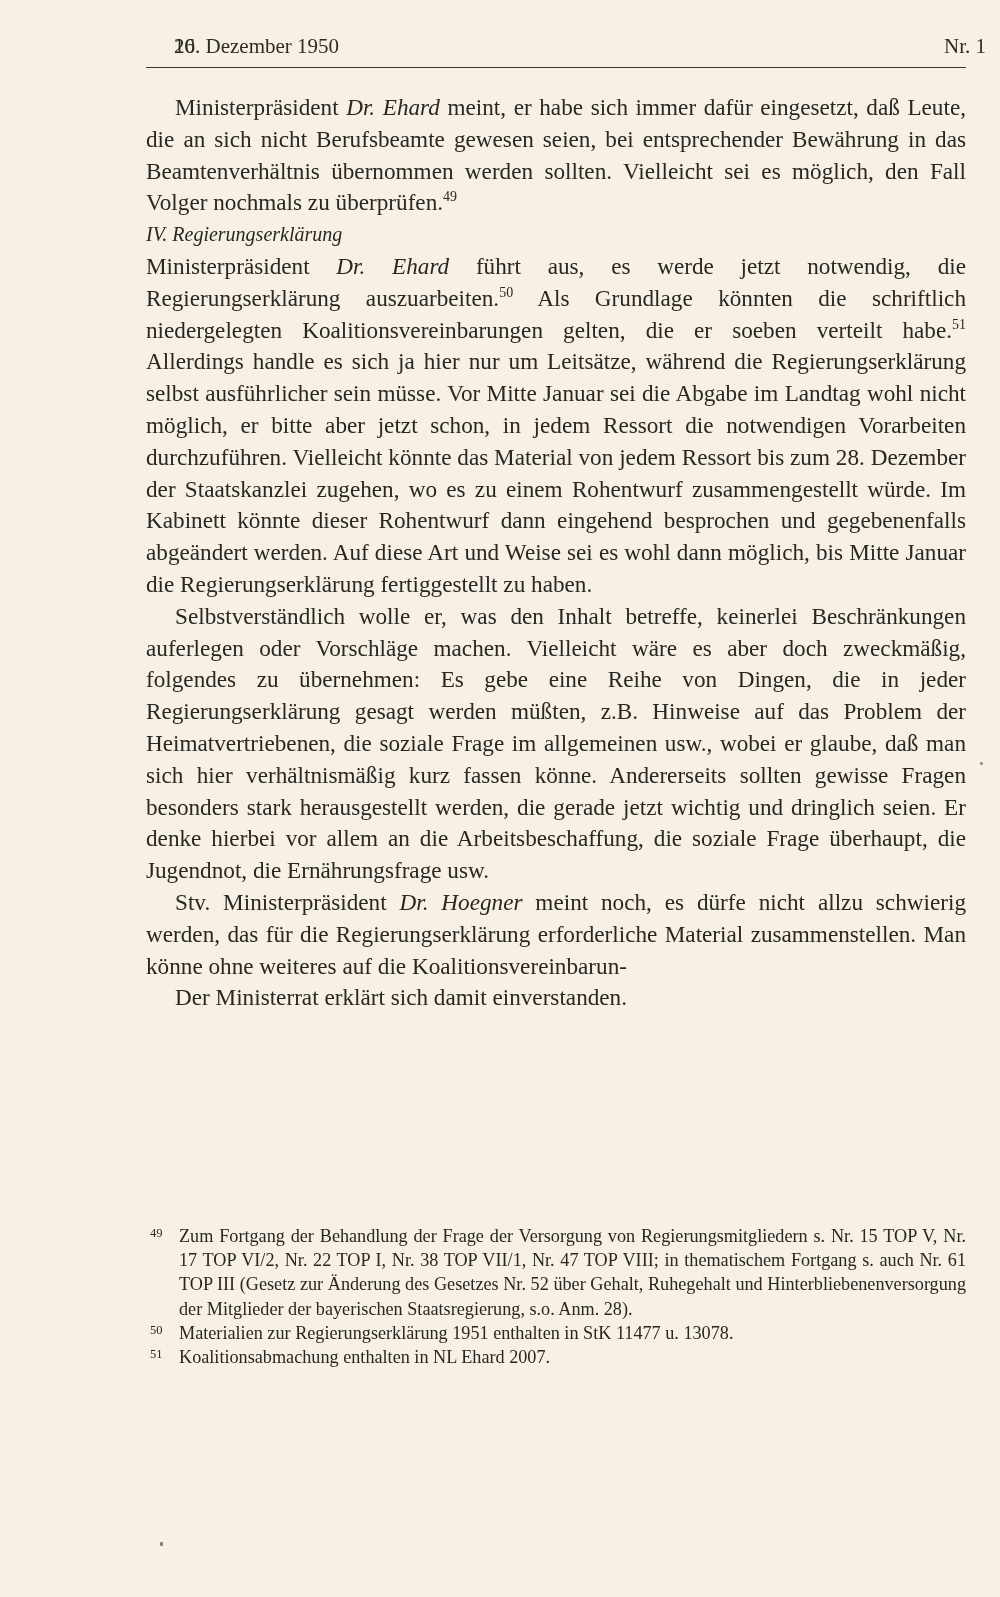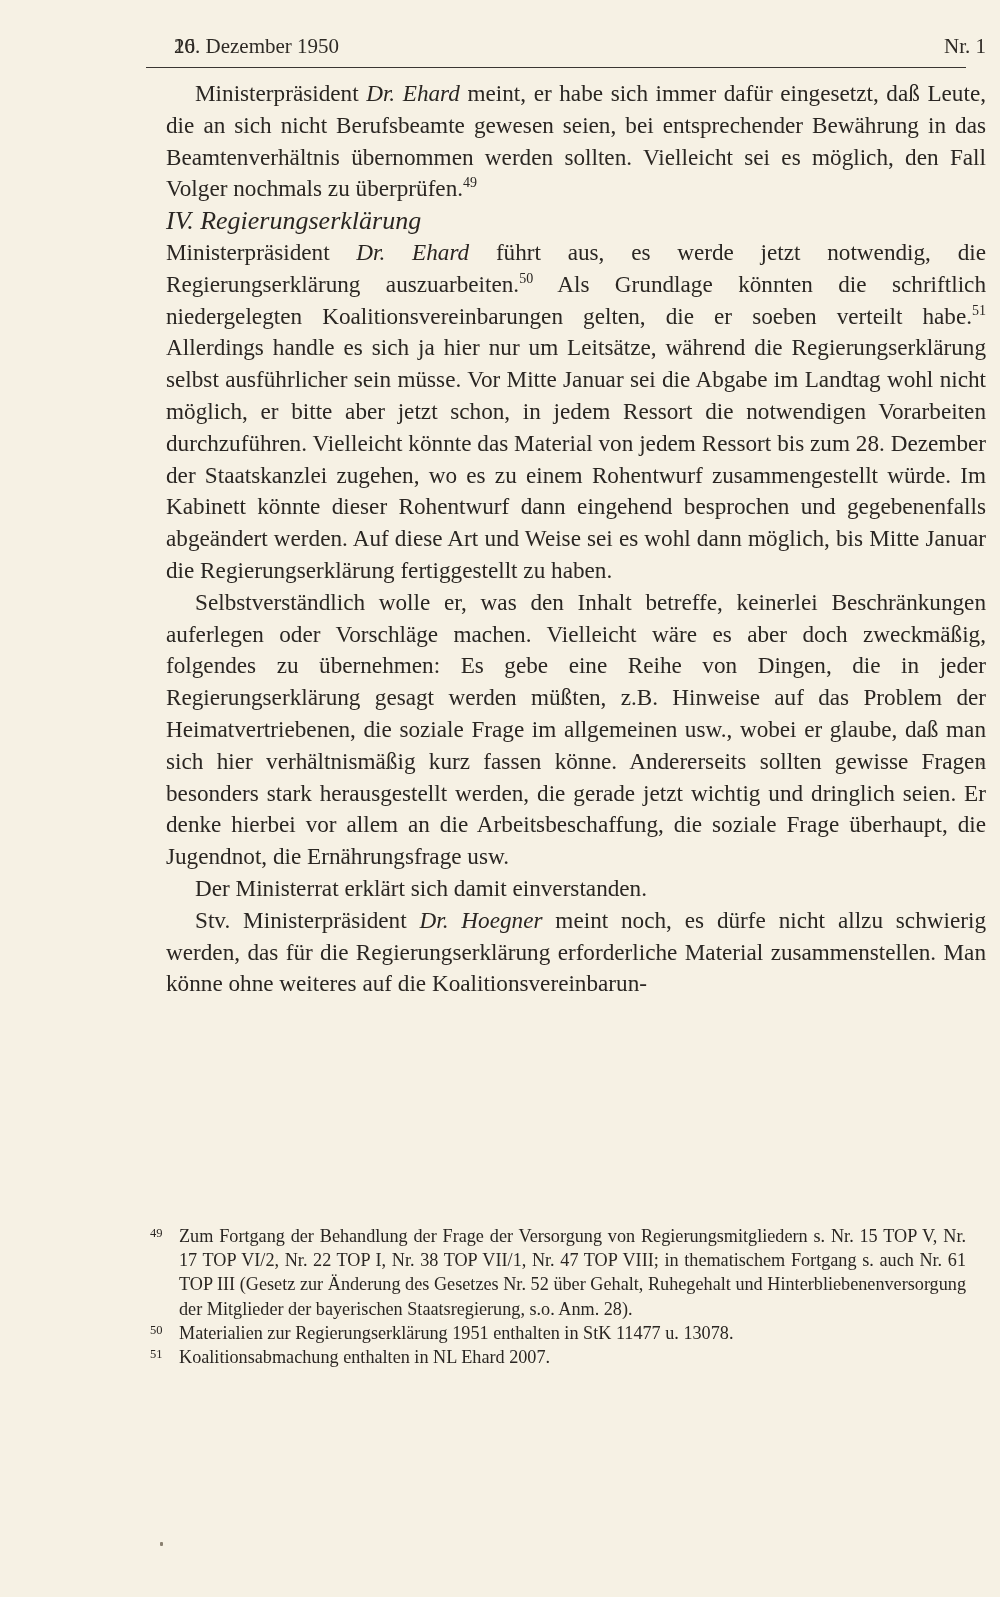--- a/index.html
+++ b/index.html
@@ -38,37 +38,36 @@
     .head-rule {
       position: absolute;
       top: 67px;
       left: 0;
       width: 820px;
       height: 0;
       border-top: 1.6px solid #3a3632;
     }
     .body-text {
       position: absolute;
-      top: 78px;
+      top: 92px;
       left: 0;
       width: 820px;
       font-size: 23.2px;
       line-height: 31.8px;
       text-align: justify;
       hyphens: manual;
-      margin-left: 20px;
     }
     .body-text p {
       margin: 0;
     }
     .body-text p.indent { text-indent: 29px; }
     .heading {
       font-style: italic;
       margin: 10px 0 0 0;
-      font-size: 26px;
+      font-size: 20px;
       line-height: 31.8px;
     }
     em { font-style: italic; }
     sup {
       font-size: 14px;
       line-height: 0;
       vertical-align: 9px;
     }
     .footnotes {
       position: absolute;
@@ -125,23 +124,23 @@
   <div class="body-text">
     <p class="indent"><span>Ministerpräsident </span><em>Dr. Ehard</em><span> meint, er habe sich immer dafür eingesetzt, daß Leute, die an sich nicht Berufsbeamte gewesen seien, bei entsprechender Bewährung in das Beamtenverhältnis übernommen werden sollten. Vielleicht sei es möglich, den Fall Volger nochmals zu überprüfen.</span><sup>49</sup></p>
 
     <p class="heading">IV. Regierungserklärung</p>
 
     <p><span>Ministerpräsident </span><em>Dr. Ehard</em><span> führt aus, es werde jetzt notwendig, die Regierungserklärung auszuarbeiten.</span><sup>50</sup><span> Als Grundlage könnten die schriftlich niedergelegten Koalitionsvereinbarungen gelten, die er soeben verteilt habe.</span><sup>51</sup><span> Allerdings handle es sich ja hier nur um Leitsätze, während die Regierungserklärung selbst ausführlicher sein müsse. Vor Mitte Januar sei die Abgabe im Landtag wohl nicht möglich, er bitte aber jetzt schon, in jedem Ressort die notwendigen Vorarbeiten durchzuführen. Vielleicht könnte das Material von jedem Ressort bis zum 28. Dezember der Staatskanzlei zugehen, wo es zu einem Rohentwurf zusammengestellt würde. Im Kabinett könnte dieser Rohentwurf dann eingehend besprochen und gegebenenfalls abgeändert werden. Auf diese Art und Weise sei es wohl dann möglich, bis Mitte Januar die Regierungserklärung fertiggestellt zu haben.</span></p>
 
     <p class="indent">Selbstverständlich wolle er, was den Inhalt betreffe, keinerlei Beschränkungen auferlegen oder Vorschläge machen. Vielleicht wäre es aber doch zweckmäßig, folgendes zu übernehmen: Es gebe eine Reihe von Dingen, die in jeder Regierungserklärung gesagt werden müßten, z.B. Hinweise auf das Problem der Heimatvertriebenen, die soziale Frage im allgemeinen usw., wobei er glaube, daß man sich hier verhältnismäßig kurz fassen könne. Andererseits sollten gewisse Fragen besonders stark herausgestellt werden, die gerade jetzt wichtig und dringlich seien. Er denke hierbei vor allem an die Arbeitsbeschaffung, die soziale Frage überhaupt, die Jugendnot, die Ernährungsfrage usw.</p>
 
 
+    <p class="indent"><span>Stv. Ministerpräsident </span><em>Dr. Hoegner</em><span> meint noch, es dürfe nicht allzu schwierig werden, das für die Regierungserklärung erforderliche Material zusammenstellen. Man könne ohne weiteres auf die Koalitionsvereinbarun-</span></p>
+
     <p class="indent">Der Ministerrat erklärt sich damit einverstanden.</p>
-
-    <p class="indent"><span>Stv. Ministerpräsident </span><em>Dr. Hoegner</em><span> meint noch, es dürfe nicht allzu schwierig werden, das für die Regierungserklärung erforderliche Material zusammenstellen. Man könne ohne weiteres auf die Koalitionsvereinbarun-</span></p>
   </div>
 
   <div class="footnotes">
     <p class="fn">
       <span class="fn-num">49</span>
       <span>Zum Fortgang der Behandlung der Frage der Versorgung von Regierungsmitgliedern s. Nr. 15 TOP V, Nr. 17 TOP VI/2, Nr. 22 TOP I, Nr. 38 TOP VII/1, Nr. 47 TOP VIII; in thematischem Fortgang s. auch Nr. 61 TOP III (Gesetz zur Änderung des Gesetzes Nr. 52 über Gehalt, Ruhegehalt und Hinterbliebenenversorgung der Mitglieder der bayerischen Staatsregierung, s.o. Anm. 28).</span>
     </p>
     <p class="fn">
       <span class="fn-num">50</span>
       <span>Materialien zur Regierungserklärung 1951 enthalten in StK 11477 u. 13078.</span>

